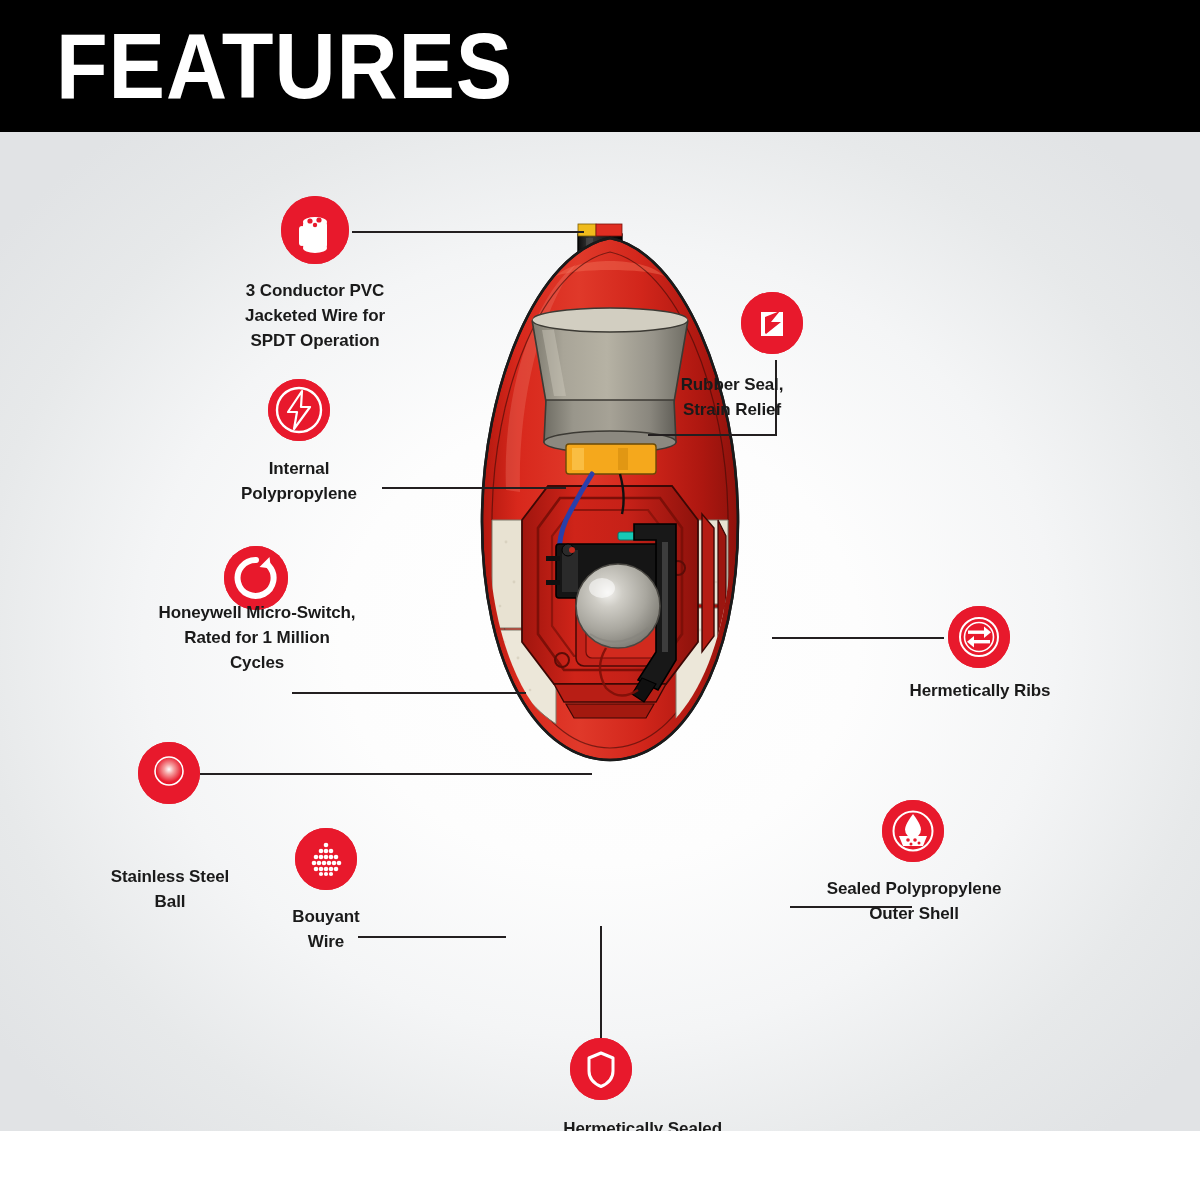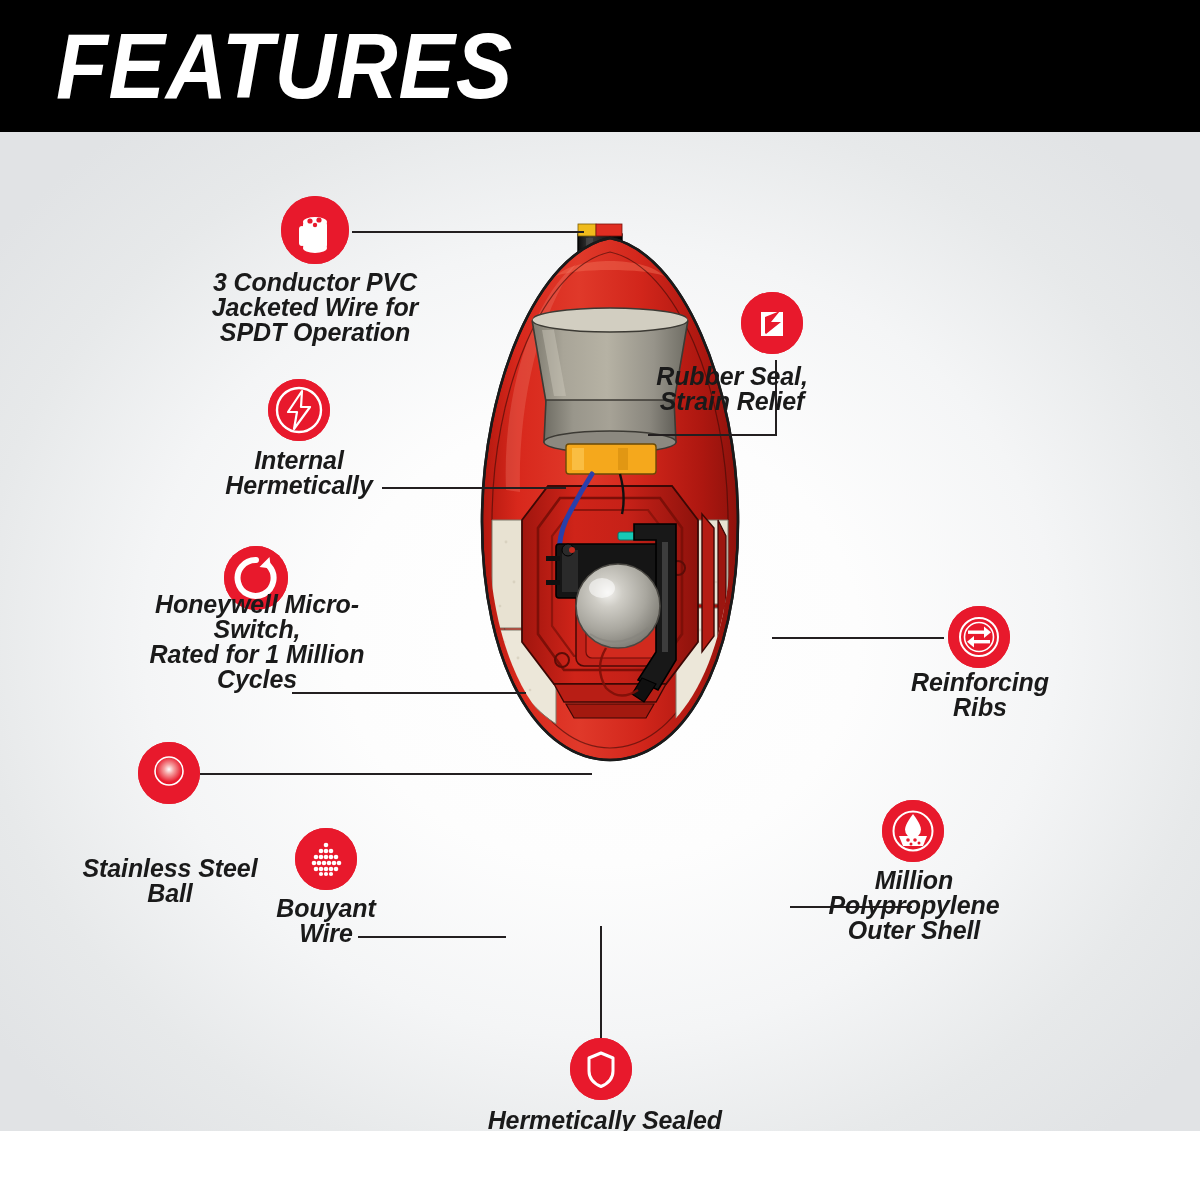--- a/index.html
+++ b/index.html
@@ -7,21 +7,20 @@
   html,body { width:1200px; height:1204px; overflow:hidden; }
   body {
     font-family:"Liberation Sans","DejaVu Sans",sans-serif;
     background:#ffffff;
   }
   #page {
     position:relative; width:1200px; height:1131px; overflow:hidden;
     background:
       radial-gradient(ellipse 760px 660px at 600px 640px,
         #ffffff 0%, #fdfdfd 34%, #f4f5f6 60%, #e7e9ea 82%, #e1e3e5 100%);
-    font-style: italic;
   }
   
   #header {
     position:absolute; left:0; top:0; width:1200px; height:132px;
     background:#000000;
   }
   #header-title {
     position:absolute; left:56px; top:20px;
     color:#ffffff;
     font-size:92px;
@@ -39,25 +38,26 @@
     position:absolute;
     border-radius:50%;
     background:#e8192c;
     display:block;
   }
   .badge svg { display:block; width:100%; height:100%; }
   .cap {
     position:absolute;
     color:#1a1a1a;
     font-weight:bold;
-    font-size:25px;
+    font-size:17px;
     line-height:25px;
     text-align:center;
     white-space:pre-line;
     letter-spacing:-0.1px;
+    margin-top:8px;
   }
   
   .lead { position:absolute; background:#231f20; }
   .lead.h { height:2px; }
   .lead.v { width:2px; }
 
   
   #float-wrap { position:absolute; left:380px; top:190px; width:460px; height:800px; }
   #float-wrap svg { display:block; }
 </style>
@@ -317,21 +317,21 @@
 
   <div class="callout">
     <div class="badge" style="left:268px; top:379px; width:62px; height:62px;">
       <svg viewBox="0 0 62 62">
         <circle cx="31" cy="31" r="31" fill="#e8192c"></circle>
         <circle cx="31" cy="31" r="22" fill="none" stroke="#ffffff" stroke-width="2.4"></circle>
         <path d="M34 12 L20 33 L29 33 L26 50 L42 28 L33 28 Z" fill="#e8192c" stroke="#ffffff" stroke-width="2.2" stroke-linejoin="round"></path>
       </svg>
     </div>
     <div class="cap" style="left:196px; top:448px; width:206px;">Internal
-Hermetically</div>
+Polypropylene</div>
   </div>
 
   <div class="callout">
     <div class="badge" style="left:224px; top:546px; width:64px; height:64px;">
       <svg viewBox="0 0 64 64">
         <circle cx="32" cy="32" r="32" fill="#e8192c"></circle>
         <path d="M32 14 A18 18 0 1 0 45 20" fill="none" stroke="#ffffff" stroke-width="6" stroke-linecap="round"></path>
         <path d="M45.5 11 L47 22.5 L35.5 21 Z" fill="#ffffff"></path>
       </svg>
     </div>
@@ -413,39 +413,39 @@
         <circle cx="31" cy="31" r="19" fill="none" stroke="#ffffff" stroke-width="2"></circle>
         <circle cx="31" cy="31" r="14.5" fill="none" stroke="#ffffff" stroke-width="1.6"></circle>
         <g fill="#ffffff">
           <rect x="20" y="24.5" width="17" height="3.4"></rect>
           <path d="M36 20.5 L43 26.2 L36 31.9 Z"></path>
           <rect x="25" y="34" width="17" height="3.4"></rect>
           <path d="M26 30 L19 35.7 L26 41.4 Z"></path>
         </g>
       </svg>
     </div>
-    <div class="cap" style="left:884px; top:670px; width:192px;">Reinforcing Ribs</div>
+    <div class="cap" style="left:884px; top:670px; width:192px;">Hermetically Ribs</div>
   </div>
 
   <div class="callout">
     <div class="badge" style="left:882px; top:800px; width:62px; height:62px;">
       <svg viewBox="0 0 62 62">
         <circle cx="31" cy="31" r="31" fill="#e8192c"></circle>
         <circle cx="31" cy="31" r="19.5" fill="none" stroke="#ffffff" stroke-width="2"></circle>
         <path d="M31 14 C31 14 23 24 23 29.5 A8 8 0 0 0 39 29.5 C39 24 31 14 31 14 Z" fill="#ffffff"></path>
         <path d="M17 36 L45 36 L41 46 L21 46 Z" fill="#ffffff"></path>
         <g fill="#e8192c">
           <circle cx="26" cy="40" r="1.8"></circle>
             <circle cx="33" cy="40" r="1.8"></circle>
           <circle cx="29" cy="44" r="1.5"></circle>
             <circle cx="37" cy="43" r="1.5"></circle>
         </g>
       </svg>
     </div>
-    <div class="cap" style="left:792px; top:868px; width:244px;">Million Polypropylene
+    <div class="cap" style="left:792px; top:868px; width:244px;">Sealed Polypropylene
 Outer Shell</div>
   </div>
 
   <div class="callout">
     <div class="badge" style="left:570px; top:1038px; width:62px; height:62px;">
       <svg viewBox="0 0 62 62">
         <circle cx="31" cy="31" r="31" fill="#e8192c"></circle>
         <path d="M31 15 L43 20 L43 33 C43 41 37 46 31 48.5 C25 46 19 41 19 33 L19 20 Z" fill="none" stroke="#ffffff" stroke-width="3" stroke-linejoin="round"></path>
       </svg>
     </div>

